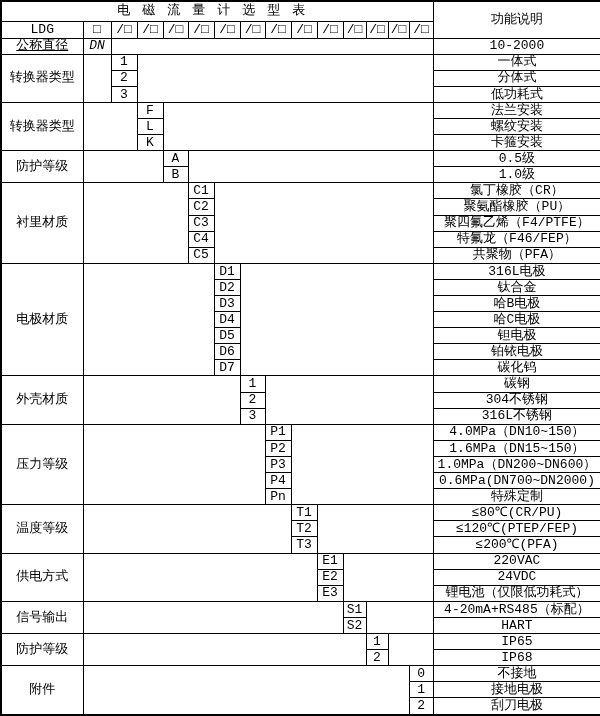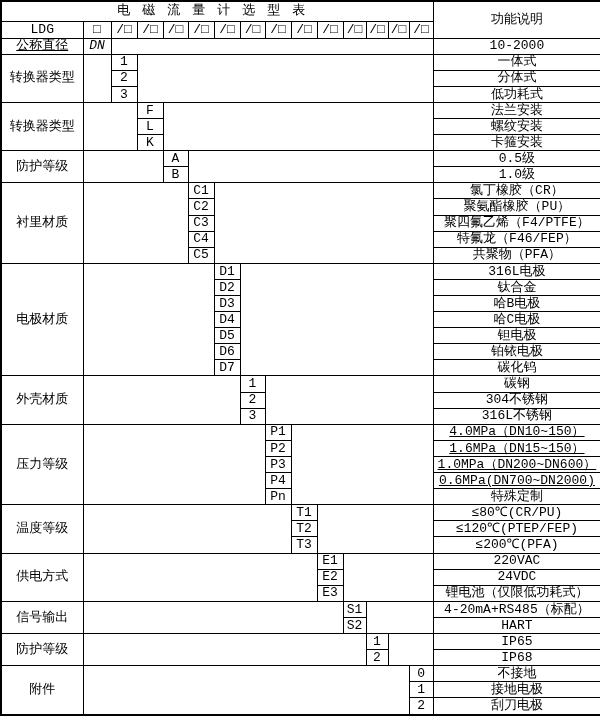--- a/index.html
+++ b/index.html
@@ -27,21 +27,21 @@
     font-size:15px;
     letter-spacing:12px;
     padding-left:12px;
   }
   td.fnhead-cell{font-size:14px;}
   tr.r-title{height:20px;}
   tr.r-model{height:17px;}
   td.label-cell{font-size:13px;}
   td.label-left{text-align:left;padding-left:3px;text-decoration:underline;}
   td.code-left{text-align:left;padding-left:3px;font-style:italic;}
-  td.fn-left{text-align:left;padding-left:2px;text-decoration:underline;}
+  td.fn-left{text-align:left;padding-left:2px;}
   td.prefix-cell{text-align:left;padding-left:8px;}
   td.box-cell{font-size:13px;}
 </style>
 </head>
 <body>
 
 <div id="page">
   <table class="sel">
     <colgroup>
       <col style="width:82px">

